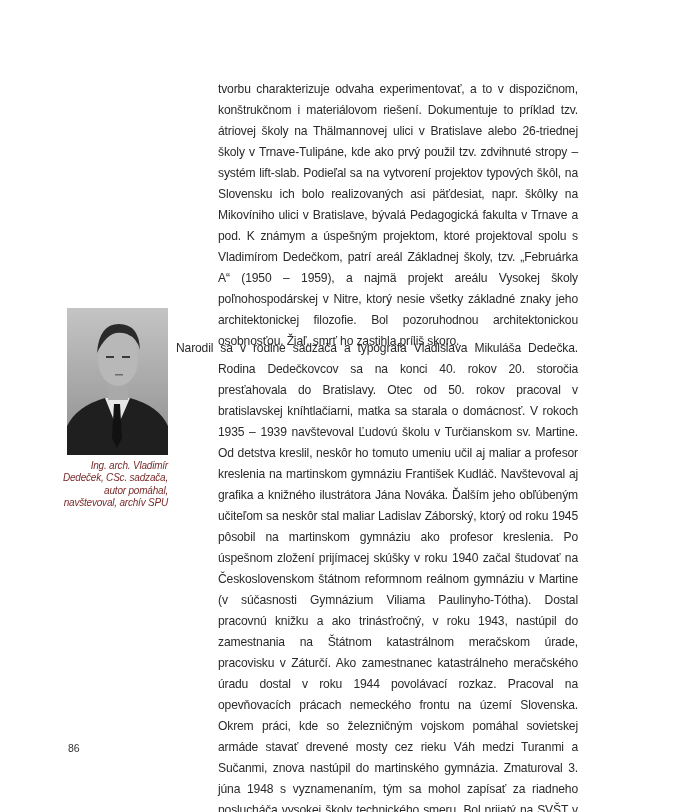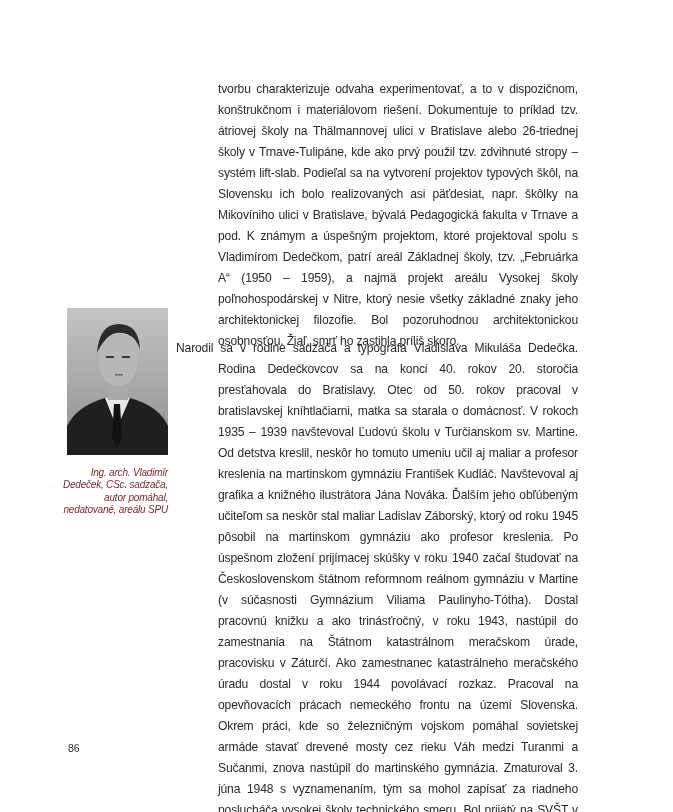--- a/index.html
+++ b/index.html
@@ -13,21 +13,21 @@
   .para-heading { position: absolute; left: 176px; top: 305px; width: 402px; }
   .para-heading p { margin: 0; padding-left: 42px; text-indent: -42px; }
   .para-heading .name { font-weight: bold; }
   .para-main { position: absolute; left: 176px; top: 338px; width: 402px; }
   .para-main p { padding-left: 42px; text-indent: -42px; }
   .photo { position: absolute; left: 67px; top: 308px; width: 101px; height: 147px;
            background: linear-gradient(180deg,#bdbdbd 0%,#a8a8a8 40%,#8a8a8a 100%); overflow: hidden; }
   .photo svg { display: block; }
   .caption { position: absolute; left: 40px; top: 460px; width: 128px; text-align: right;
              font-family: "Liberation Sans", sans-serif; font-style: italic; font-size: 10px;
-             line-height: 12.4px; color: #7a2a2a; letter-spacing: -0.2px; margin-top: 7px; }
+             line-height: 12.4px; color: #7a2a2a; letter-spacing: -0.2px; }
   .caption span { display: block; }
   .page-number { position: absolute; left: 68px; top: 742px; font-family: "Liberation Sans", sans-serif;
                  font-size: 10.5px; color: #333; }
 </style>
 </head>
 <body>
 
 <div class="page">
 
   <div class="body-text para-top">
@@ -64,17 +64,17 @@
       <rect x="39" y="48" width="8" height="2" fill="#3a3a3a"></rect>
       <rect x="55" y="48" width="8" height="2" fill="#3a3a3a"></rect>
       <rect x="48" y="66" width="8" height="1.5" fill="#6a6a6a"></rect>
     </svg>
   </div>
 
   <div class="caption">
     <span>Ing. arch. Vladimír</span>
     <span>Dedeček, CSc. sadzača,</span>
     <span>autor pomáhal,</span>
-    <span>nedatované, areálu SPU</span>
+    <span>navštevoval, archív SPU</span>
   </div>
 
   <div class="page-number">86</div>
 </div>
 
 </body></html>

